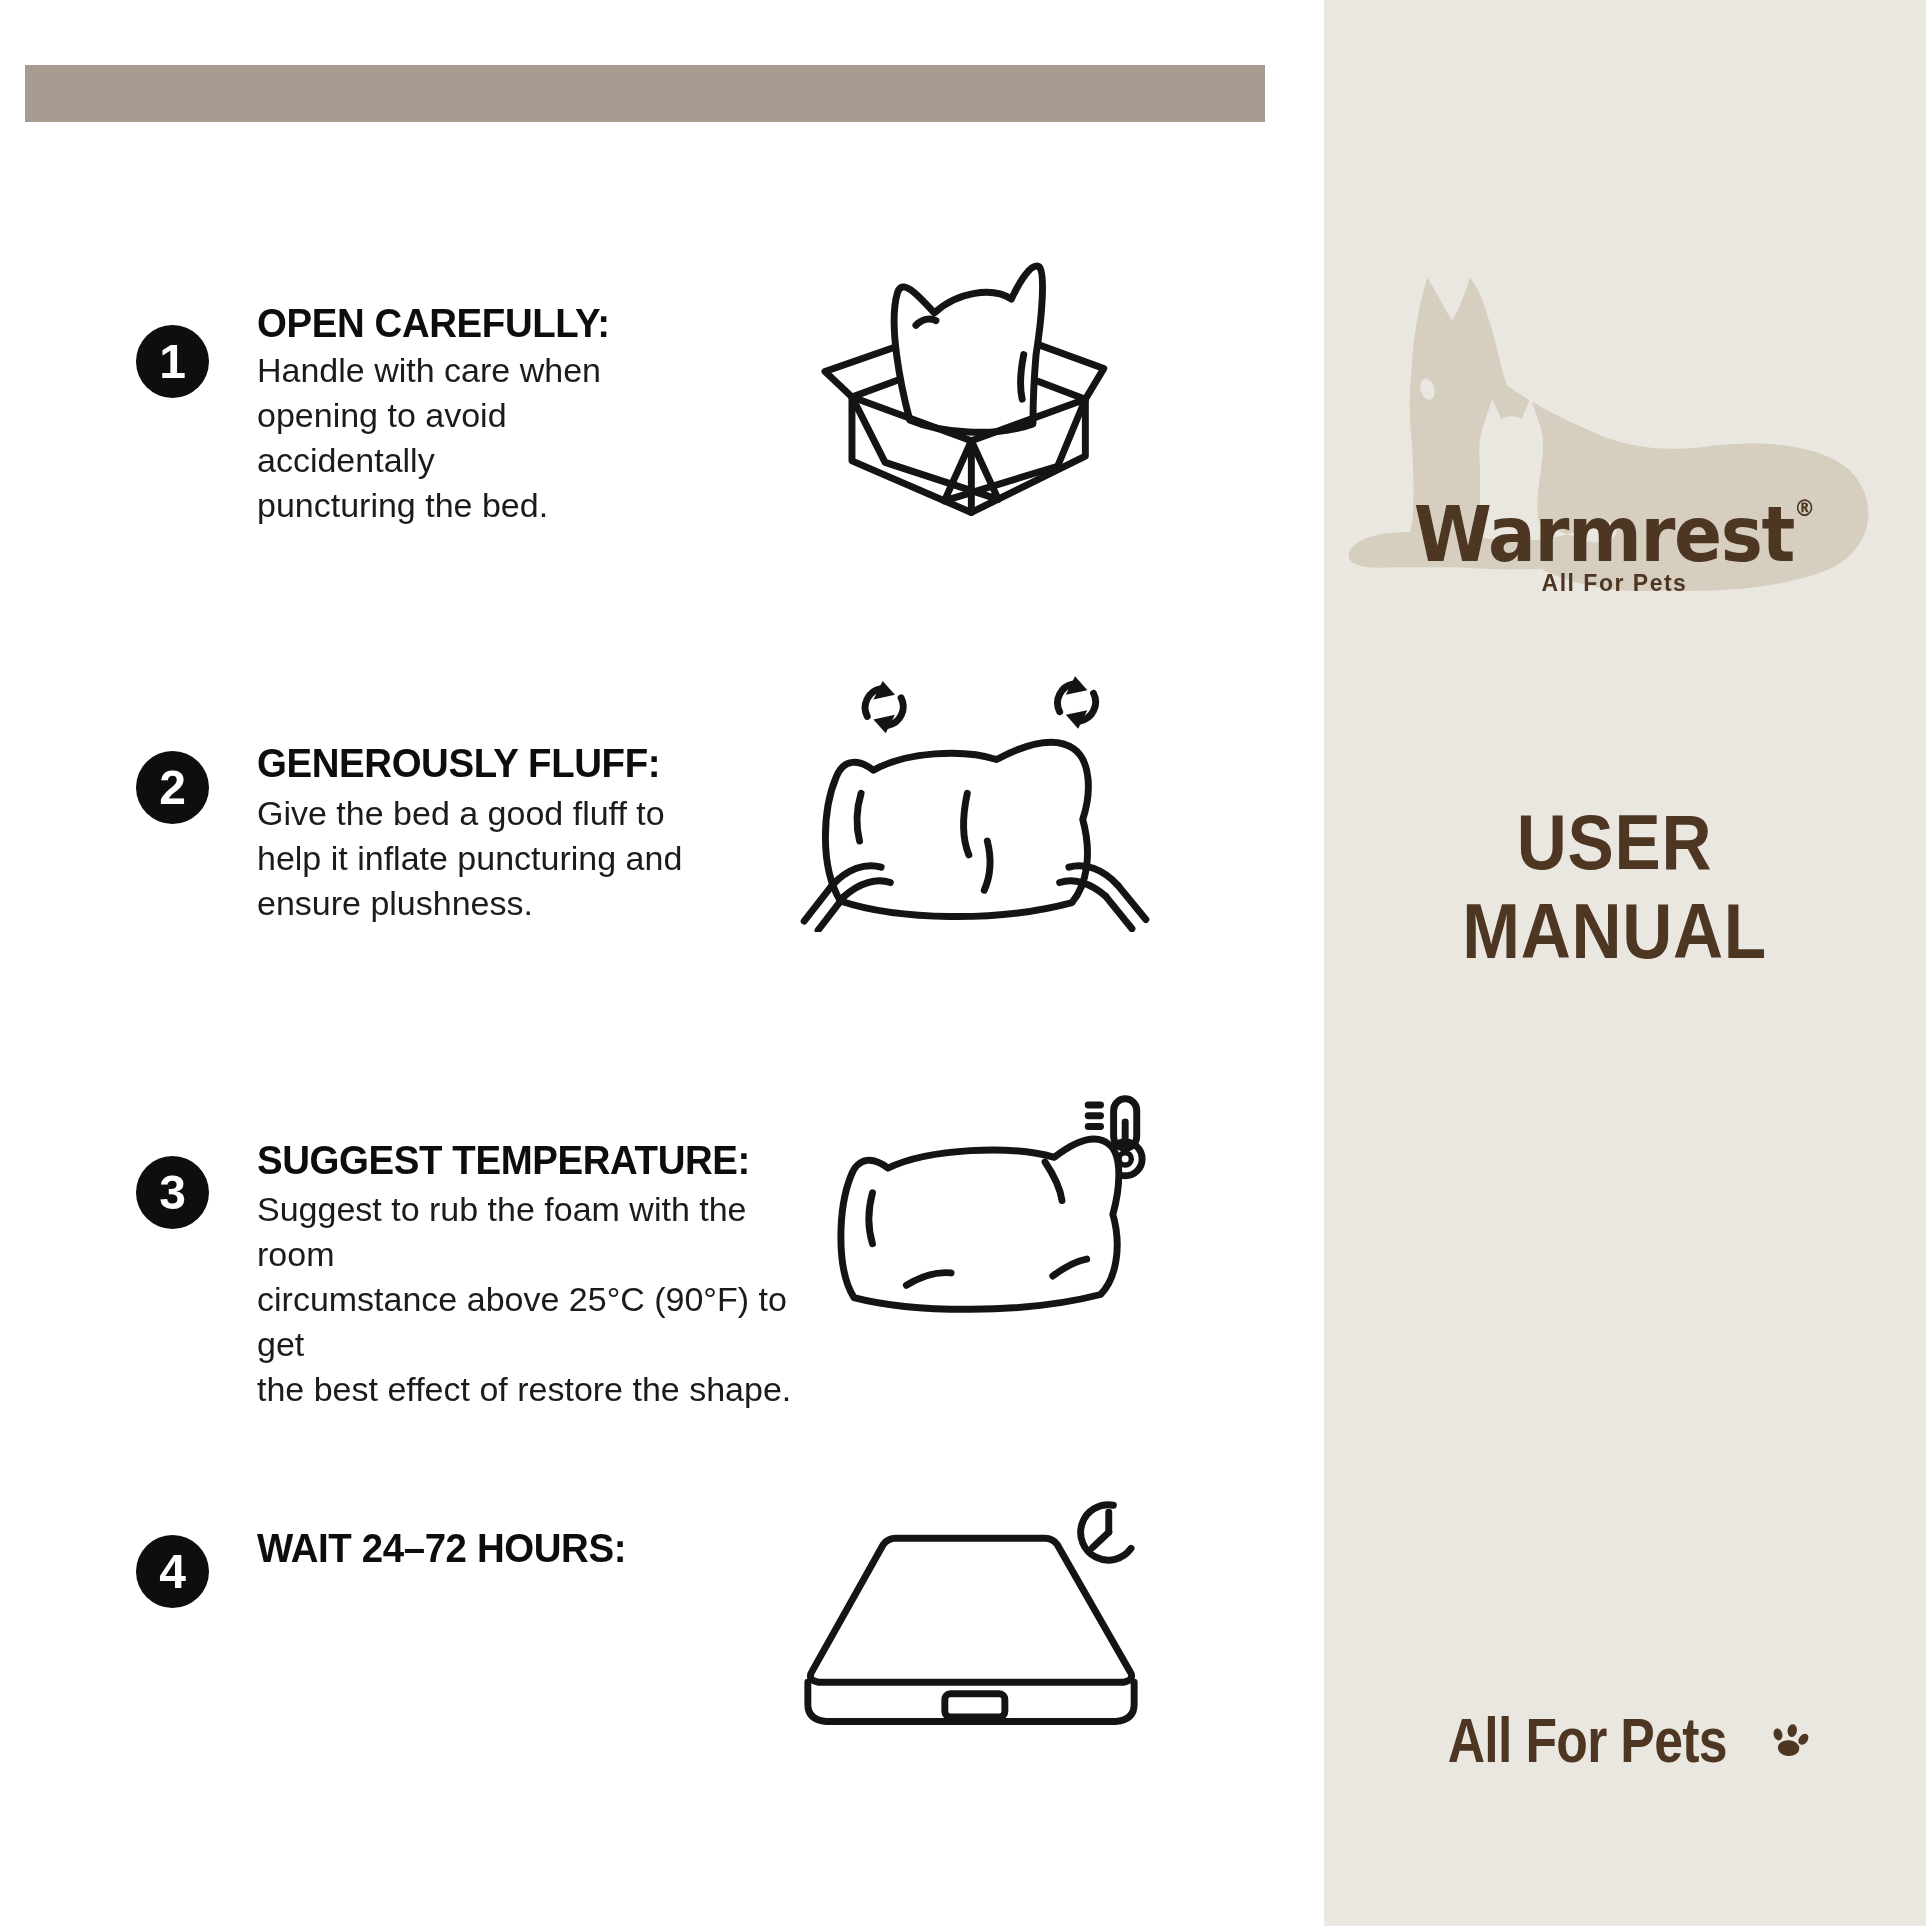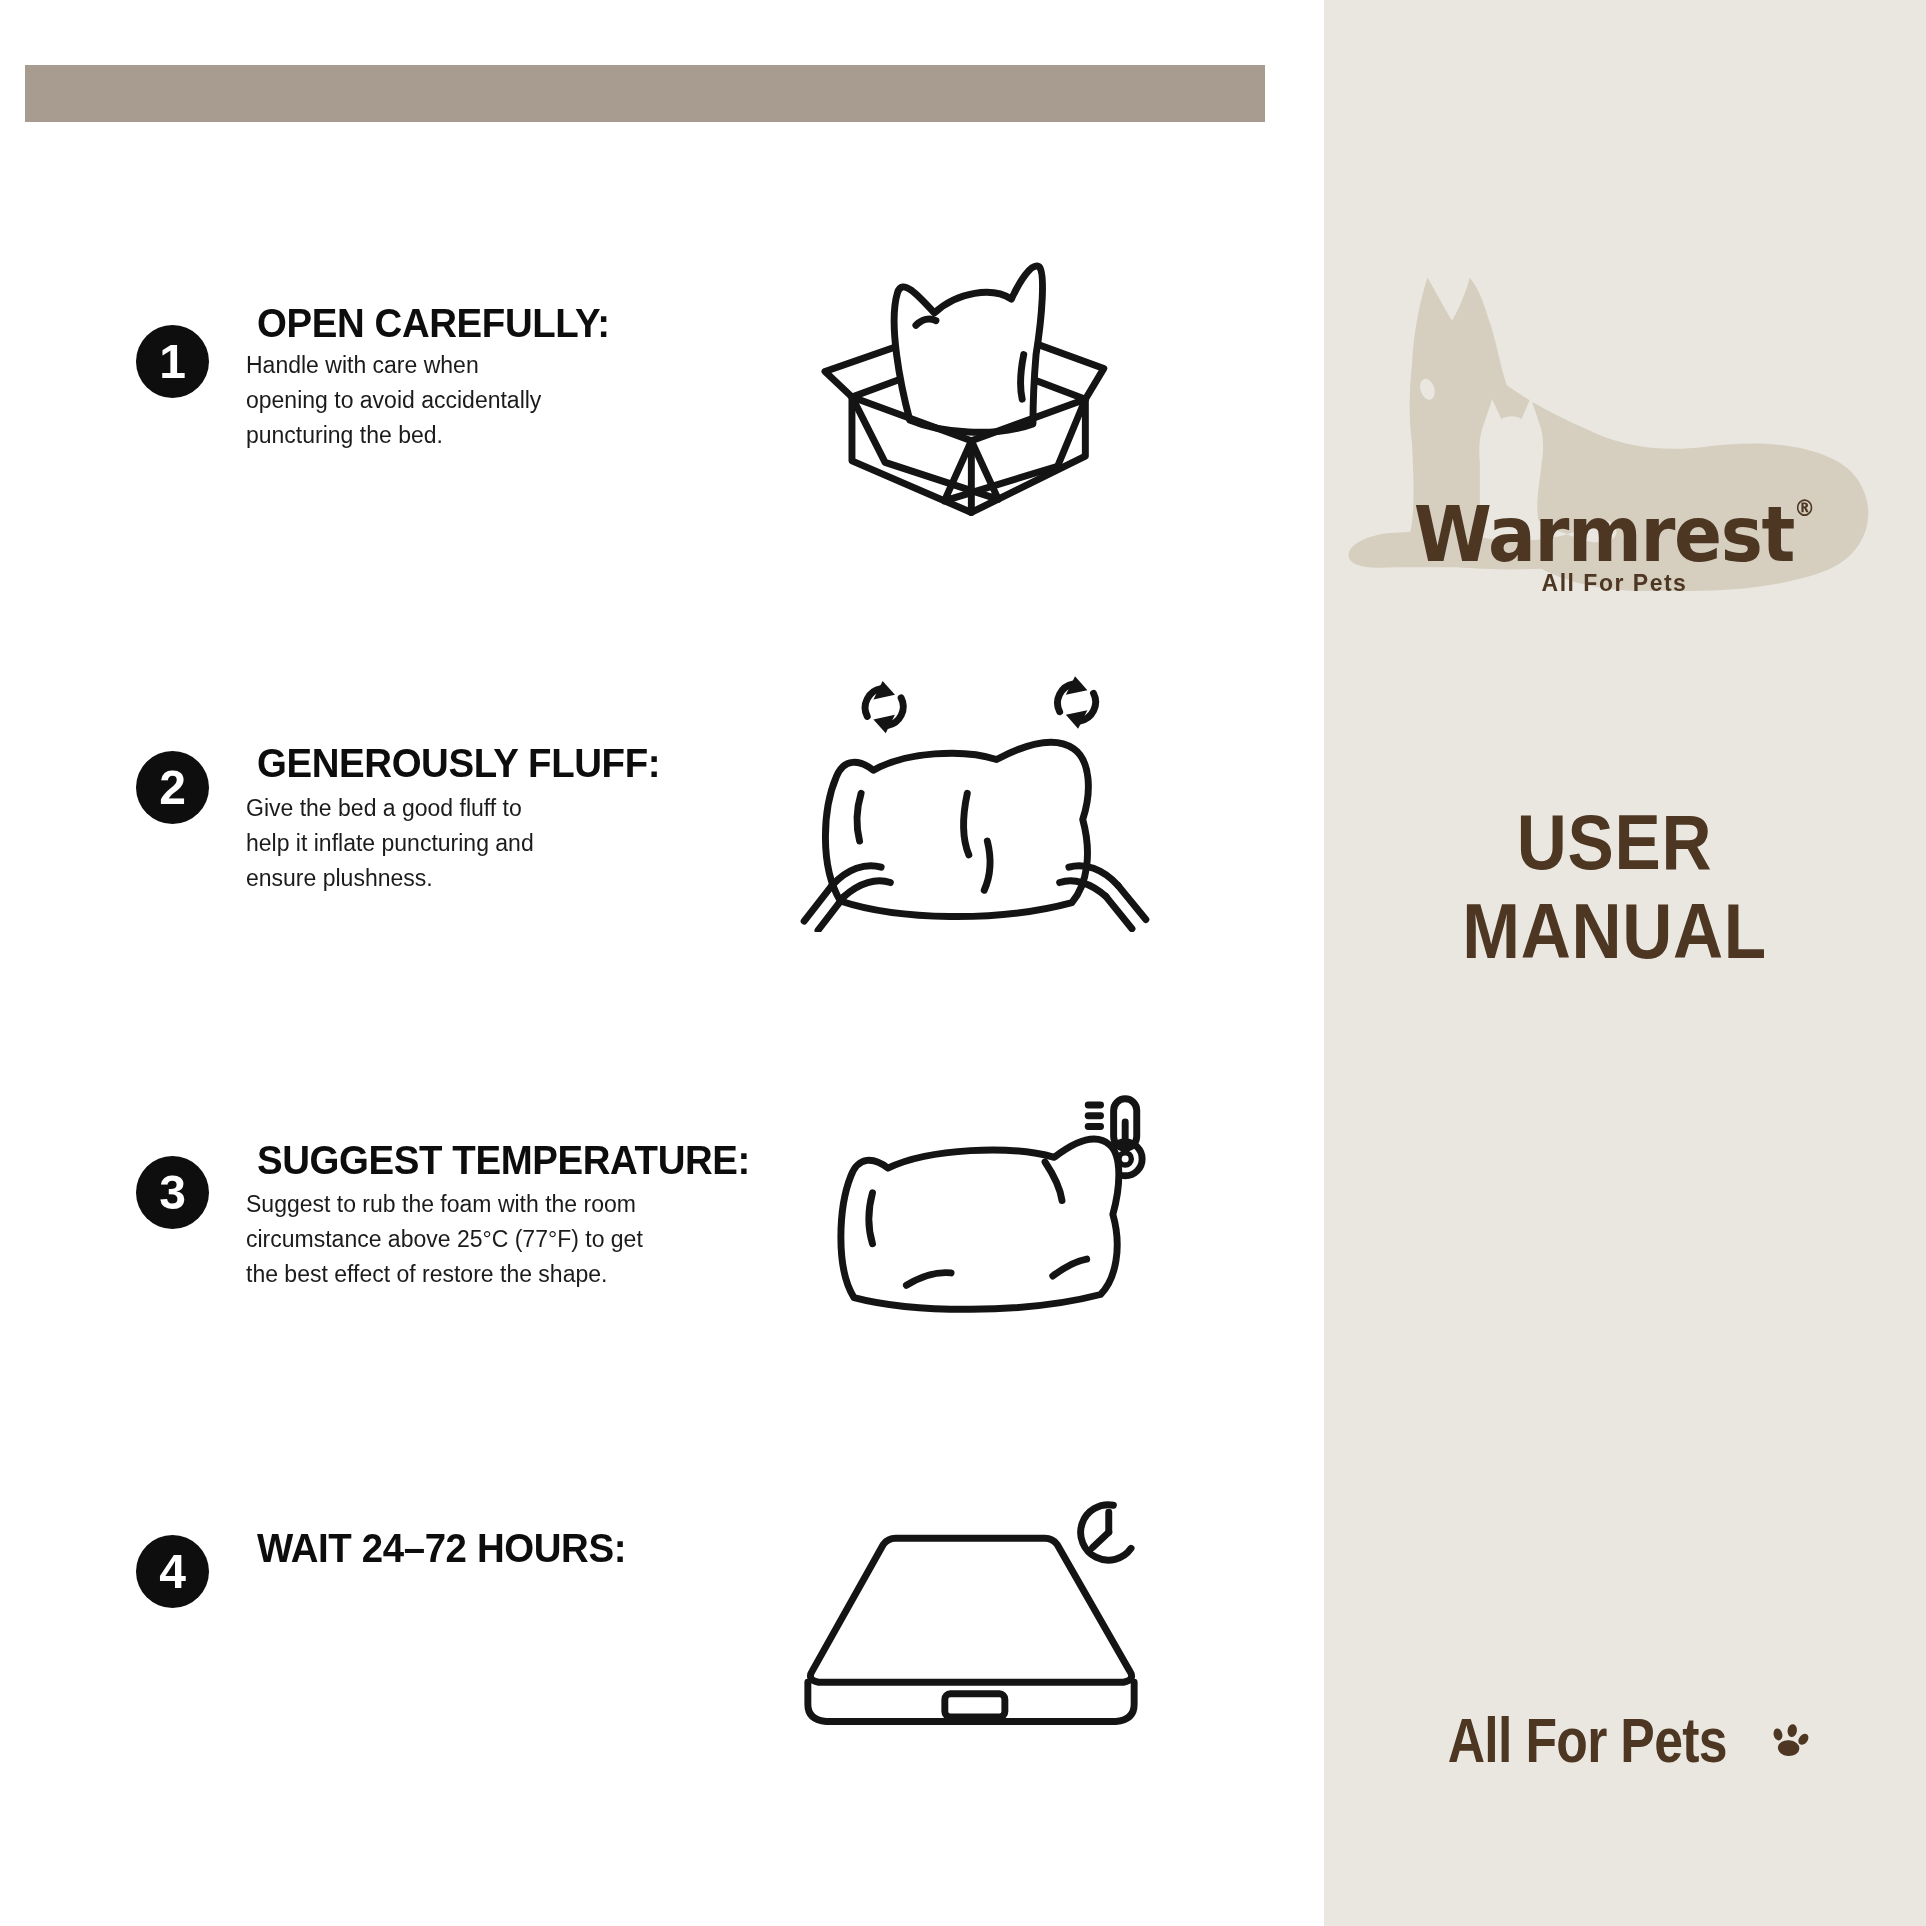--- a/index.html
+++ b/index.html
@@ -7,21 +7,21 @@
         font-family:"Liberation Sans", sans-serif;}
   .top-bar{position:absolute;left:25.4px;top:65px;width:1240px;height:57px;background:#a89c91;}
   .right-panel{position:absolute;left:1324px;top:0;width:603px;height:1926px;background:#eae7e0;}
 
   
   .step-circle{position:absolute;width:73px;height:73px;border-radius:50%;background:#0e0e0e;
                color:#ffffff;display:flex;align-items:center;justify-content:center;
                font-size:48px;font-weight:bold;}
   .step-heading{position:absolute;left:257px;font-size:40px;font-weight:bold;color:#0d0d0d;
                 letter-spacing:-0.4px;white-space:nowrap;transform:scaleX(0.96);transform-origin:left top;}
-  .step-body{position:absolute;left:246px;font-size:23px;line-height:35px;color:#1b1b1b;
+  .step-body{position:absolute;left:257px;font-size:34px;line-height:45px;color:#1b1b1b;
              white-space:pre-line;}
   .illu{position:absolute;}
   .illu path,.illu polyline,.illu line,.illu rect,.illu circle{
         fill:none;stroke:#141414;stroke-width:9;stroke-linecap:round;stroke-linejoin:round;}
   .illu .wfill{fill:#ffffff;}
   .illu .solid{fill:#141414;stroke:none;}
 
   
   .logo-sil{position:absolute;left:1341px;top:262px;}
   .brand-text{position:absolute;left:1345px;width:539px;text-align:center;color:#4d3723;}
@@ -109,21 +109,21 @@
     <path d="M434,336 L400,294"></path>
     <path d="M416,280 C396,258 372,250 352,256"></path>
     <path d="M400,294 C380,276 358,270 340,276"></path>
   </svg>
 
   <div class="step-circle" style="left:136px;top:1156px;">
     <span>3</span>
   </div>
   <div class="step-heading" style="top:1138px;">SUGGEST TEMPERATURE:</div>
   <div class="step-body" style="top:1187px;width:555px;">Suggest to rub the foam with the room
-circumstance above 25°C (77°F) to get
+circumstance above 25°C (90°F) to get
 the best effect of restore the shape.</div>
 
   <svg class="illu" style="left:817px;top:1088px;" width="339" height="235" viewBox="0 0 440 305">
 
     <g>
       <rect x="385" y="14" width="30" height="64" rx="15"></rect>
       <circle cx="400" cy="92" r="22"></circle>
       <circle cx="400" cy="92" r="8" style="stroke-width:7"></circle>
       <line x1="400" y1="44" x2="400" y2="72"></line>
       <line x1="352" y1="22" x2="368" y2="22"></line>

